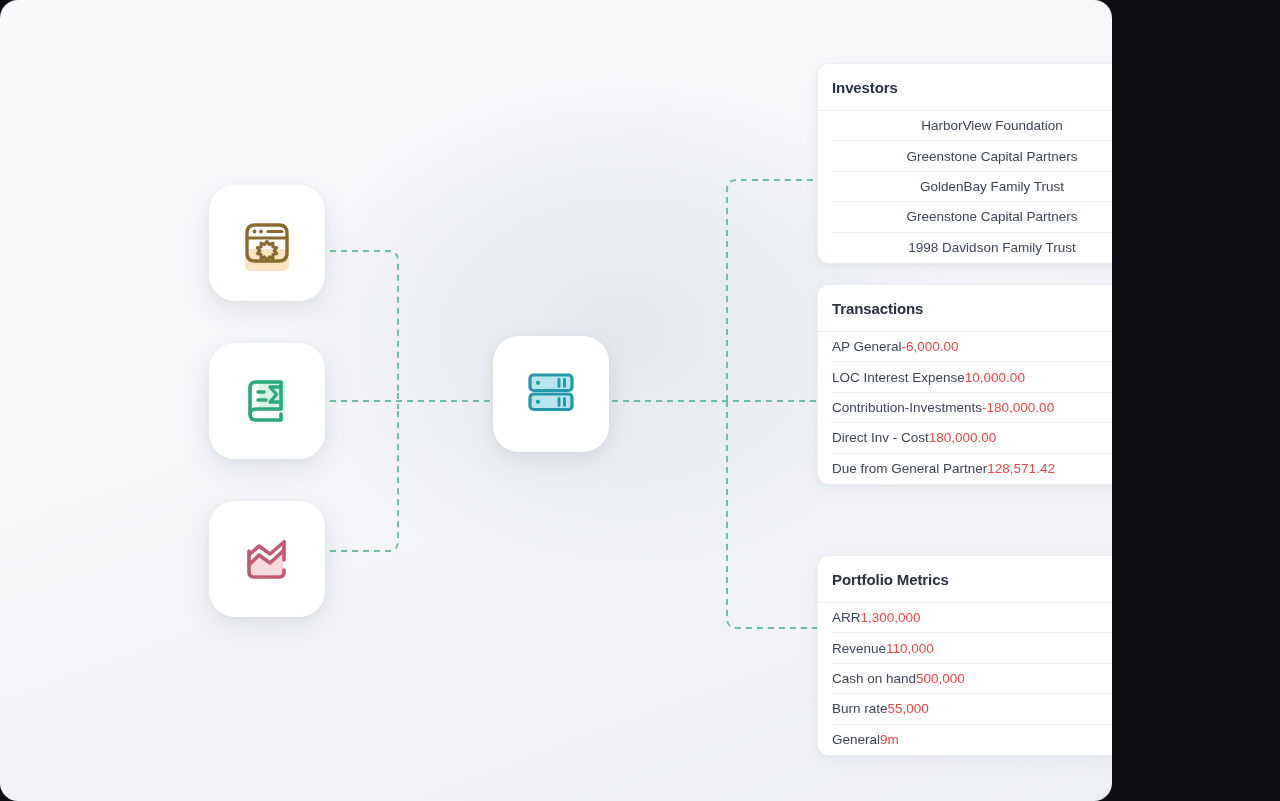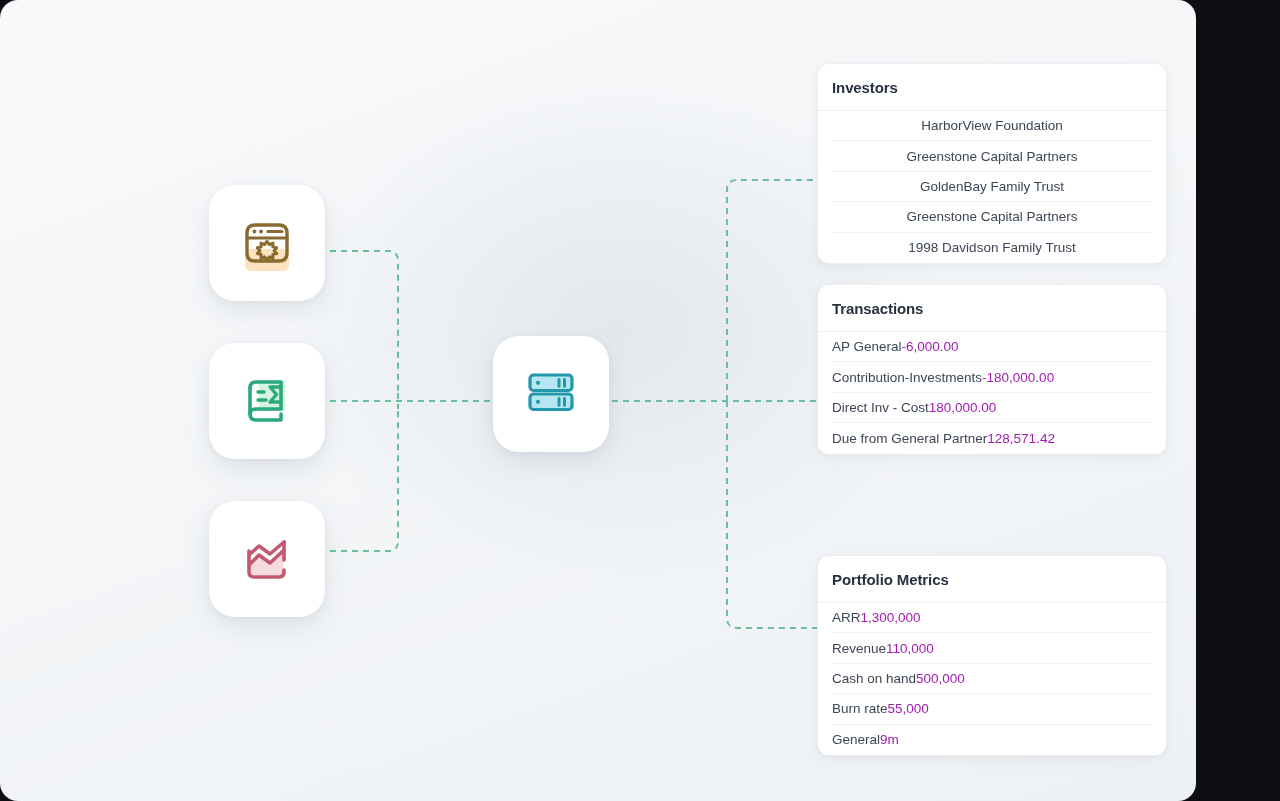--- a/index.html
+++ b/index.html
@@ -9,21 +9,21 @@
     width: 1280px;
     height: 801px;
     overflow: hidden;
     background: #0d0d12;
     font-family: "Liberation Sans", sans-serif;
     -webkit-font-smoothing: antialiased;
   }
 
   .page {
     position: relative;
-    width: 1196px;
+    width: 1112px;
     height: 801px;
     border-radius: 18px;
     overflow: hidden;
     background:
       radial-gradient(ellipse 430px 330px at 620px 330px,
           rgba(222,228,234,0.80) 0%,
           rgba(228,233,238,0.45) 48%,
           rgba(240,243,246,0.0) 78%),
       linear-gradient(160deg, #f8f9fb 0%, #f4f6f8 45%, #eef1f4 100%);
   }
@@ -102,21 +102,21 @@
     align-items: center;
     justify-content: flex-start;
     height: 30.4px;
     border-bottom: 1px solid #eef0f2;
     font-size: 13.5px;
     color: #3c4654;
   }
   .card-body .row:last-child { border-bottom: none; }
 
   .row-label { white-space: nowrap; }
-  .row-value { white-space: nowrap; color: #a21caf; }
+  .row-value { white-space: nowrap; color: #ef4444; }
 
   .card-investors .card-body .row { justify-content: center; }
 </style>
 </head>
 <body>
 
 <div class="page">
 
   <svg class="connectors" width="1280" height="801">
     <g fill="none" stroke="#6cbf9e" stroke-width="2" stroke-dasharray="6 5" stroke-linecap="butt">
@@ -207,20 +207,24 @@
   </div>
 
   <div class="card card-transactions">
     <div class="card-header">Transactions</div>
     <div class="card-body">
       <div class="row">
         <span class="row-label">AP General</span>
         <span class="row-value">-6,000.00</span>
       </div>
       <div class="row">
+        <span class="row-label">LOC Interest Expense</span>
+        <span class="row-value">10,000.00</span>
+      </div>
+      <div class="row">
         <span class="row-label">Contribution-Investments</span>
         <span class="row-value">-180,000.00</span>
       </div>
       <div class="row">
         <span class="row-label">Direct Inv - Cost</span>
         <span class="row-value">180,000.00</span>
       </div>
       <div class="row">
         <span class="row-label">Due from General Partner</span>
         <span class="row-value">128,571.42</span>

